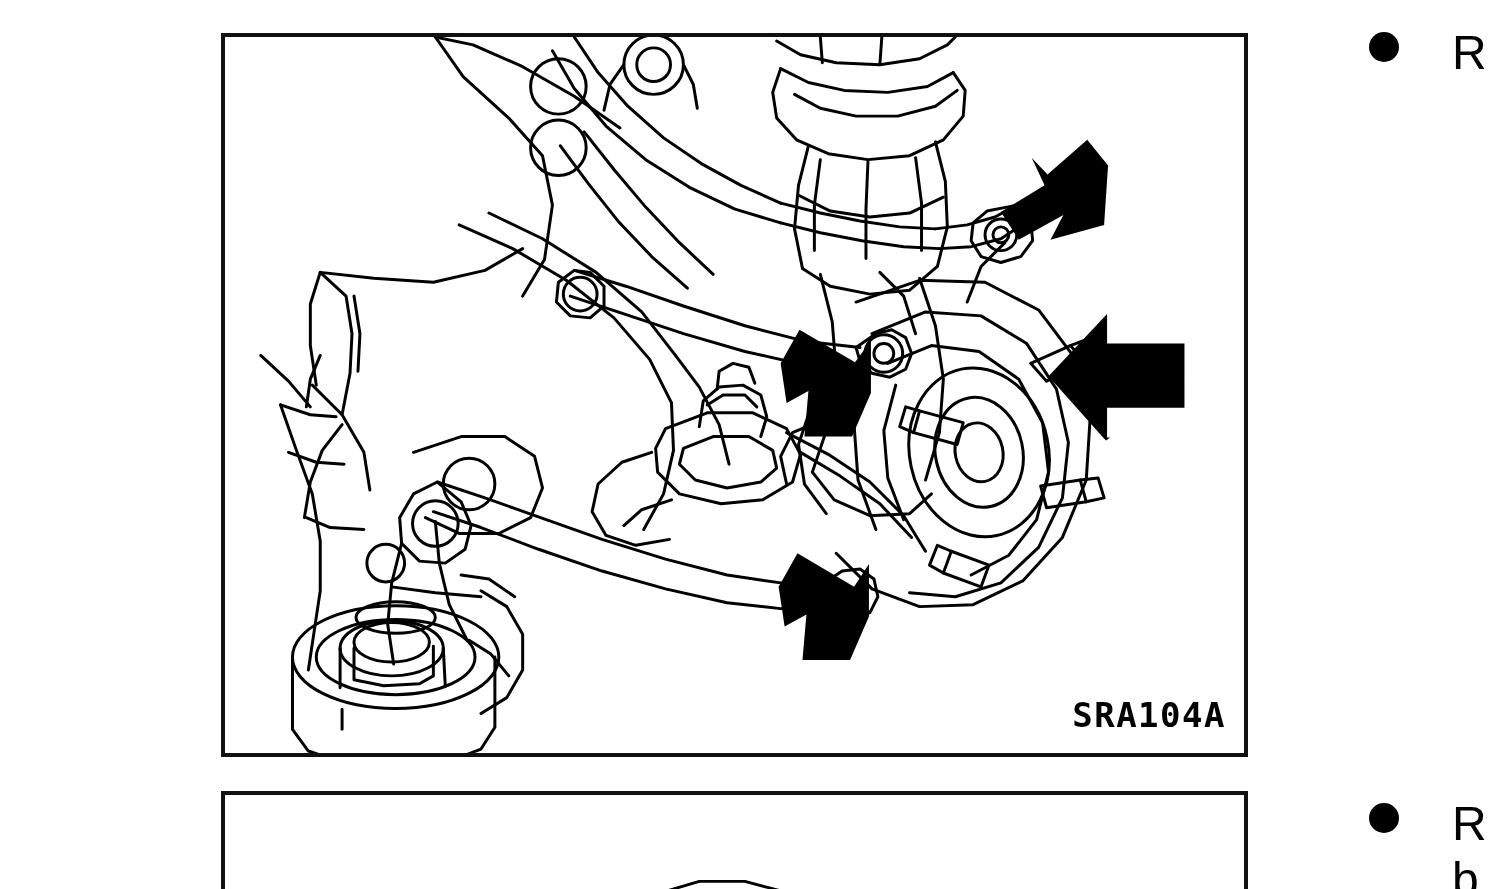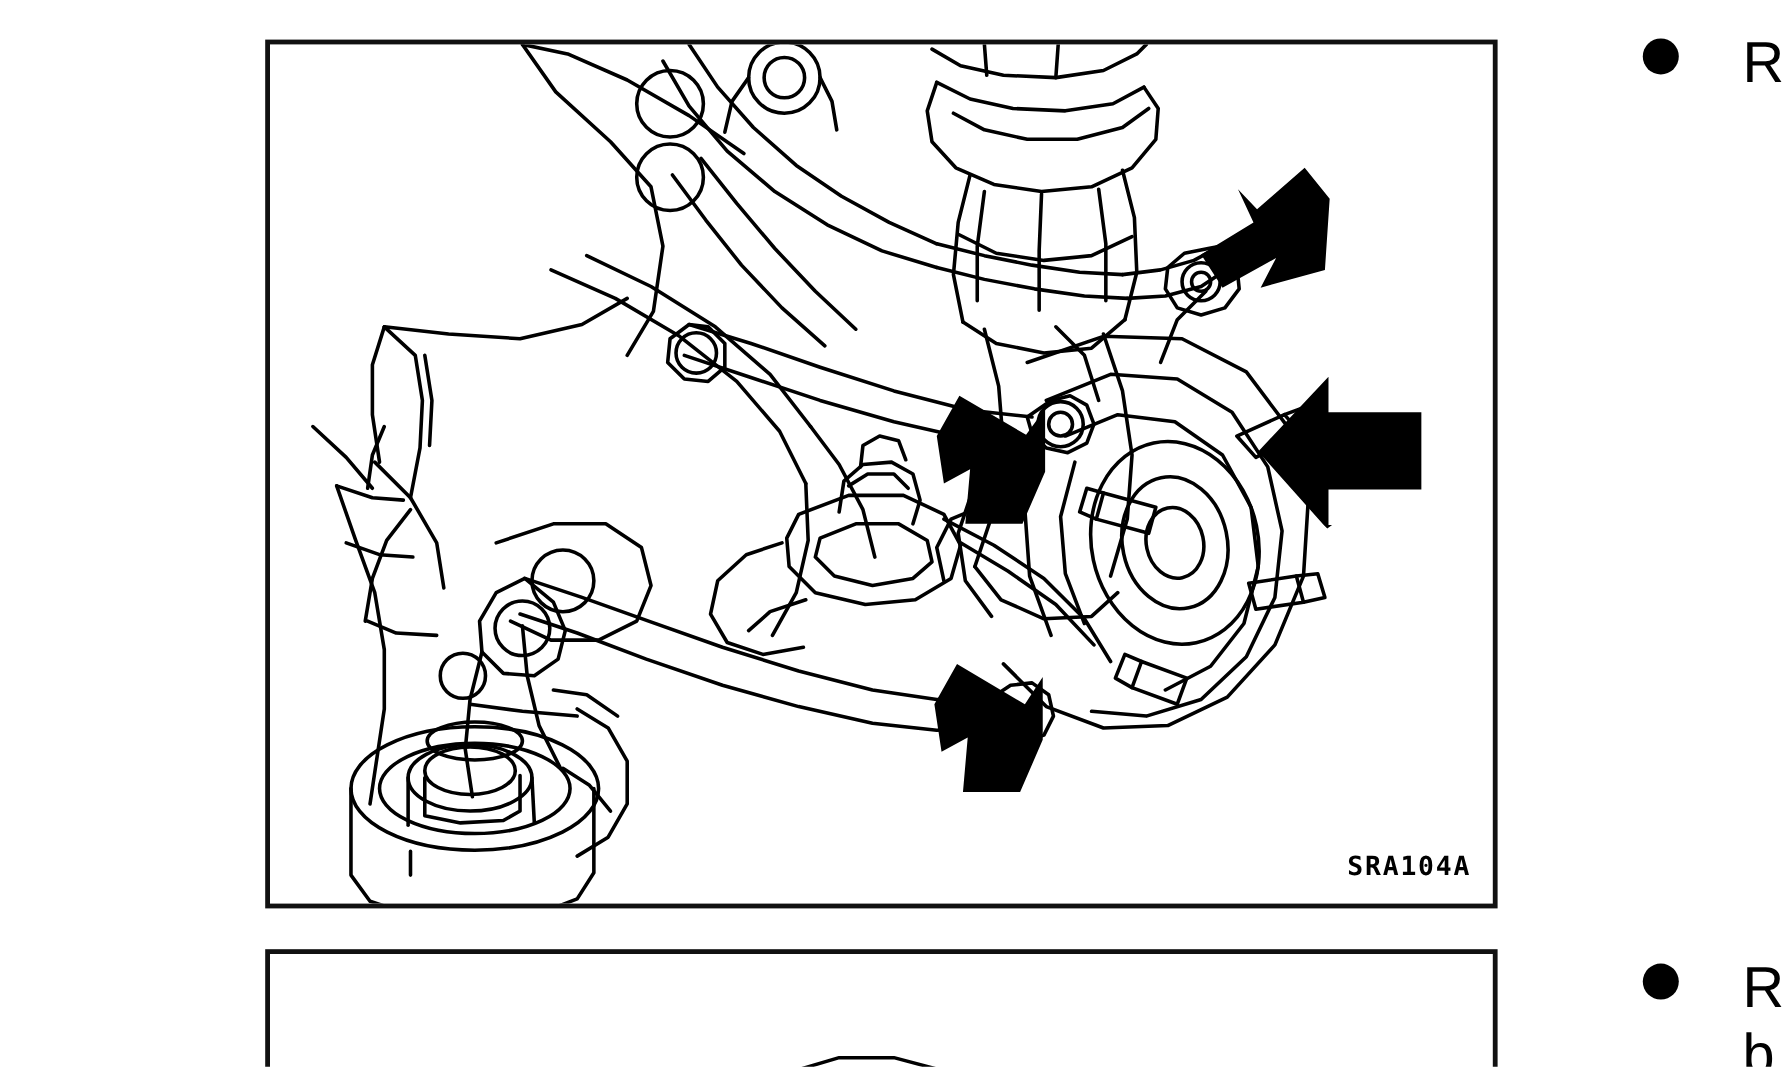--- a/index.html
+++ b/index.html
@@ -50,21 +50,21 @@
     width: 100%;
     height: 100%;
     display: block;
   }
 
   .figure-caption {
     position: absolute;
     right: 18px;
     bottom: 18px;
     font-family: "DejaVu Sans Mono", monospace;
-    font-size: 22px;
+    font-size: 34px;
     font-weight: 700;
     letter-spacing: 1.5px;
     color: #000000;
     white-space: nowrap;
   }
 
   
   .margin-column {
     position: absolute;
     left: 1355px;

